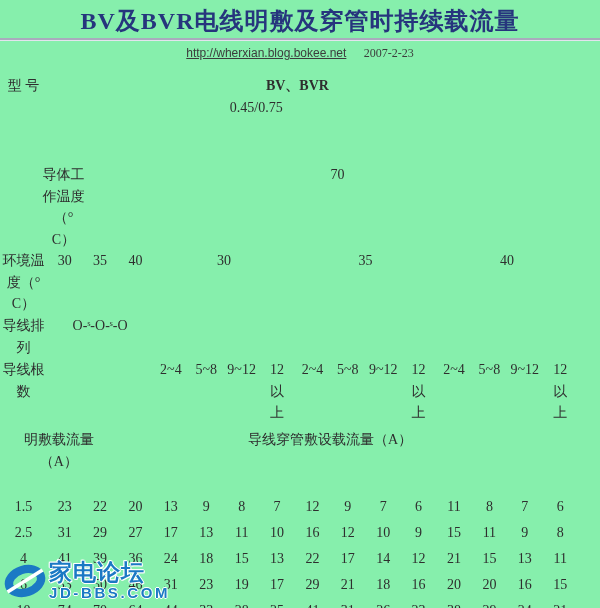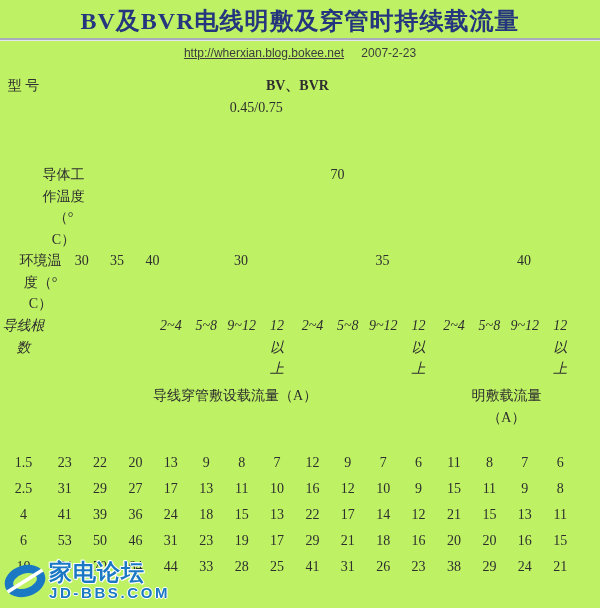--- a/index.html
+++ b/index.html
@@ -1,39 +1,39 @@
 <!DOCTYPE html>
 <html><head>
 <meta charset="utf-8">
 <style>
   html,body{margin:0;padding:0;background:#ffffff;}
   .page{
-    position:relative;width:600px;height:608px;overflow:hidden;background:#bef264;
+    position:relative;width:600px;height:608px;overflow:hidden;background:#86efac;
     font-family:"Liberation Serif","DejaVu Serif",serif;color:#2e2e2e;
   }
   .title{
     margin:6px 0 2px;text-align:center;font-size:24px;line-height:30px;
     font-weight:bold;color:#26357d;letter-spacing:1px;
   }
   .rule{height:2px;background:#a9abbd;border-bottom:1px solid #e3e4ee;}
   .meta{margin-top:5px;text-align:center;font-family:"Liberation Sans","DejaVu Sans",sans-serif;
     font-size:12px;color:#3c3c3c;line-height:14px;}
   .meta .url{text-decoration:underline;cursor:pointer;text-align:center;}
-  .meta .date{margin-left:14px;}
+  .meta .date{margin-left:14px;font-family:Liberation Serif, serif;}
   .tbl{margin-top:15px;font-size:14px;}
   .tr{display:grid;grid-template-columns:47px repeat(15,35.4px);align-items:start;line-height:21.5px;}
   .lab,.cell{text-align:center;white-space:pre-line;}
   .sp3{grid-column:span 3;}
   .sp4{grid-column:span 4;}
   .sp12{grid-column:span 12;}
   .sp15{grid-column:span 15;}
   .wide{padding-right:30px;}
   .b{font-weight:bold;}
-  .h22{height:22px;} .h67{height:67px;} .h86{height:86px;margin-left:40px;} .h65{height:65px;padding-left:17px;}
-  .h44{height:44px;} .h70{height:70px;font-style:italic;}
+  .h22{height:22px;} .h67{height:67px;} .h86{height:86px;margin-left:40px;} .h65{height:65px;}
+  .h44{height:44px;} .h70{height:70px;}
   .h26{height:26px;line-height:26px;}
   .rep{display:contents;}
   
   .wm{position:absolute;left:2px;top:560px;display:flex;align-items:center;
       font-family:"Liberation Sans","DejaVu Sans",sans-serif;}
   .wm-logo{flex:0 0 auto;}
   .wm-text{margin-left:1px;}
   .wm-name{
     font-size:23px;font-weight:bold;color:#1b79c4;line-height:23px;letter-spacing:1px;
     text-shadow:-1px 0 0 #fff,1px 0 0 #fff,0 -1px 0 #fff,0 1px 0 #fff,1px 1px 0 #fff,-1px -1px 0 #fff;
@@ -80,40 +80,45 @@
 度（°
 C）</div>
       <div class="cell">30</div>
       <div class="cell">35</div>
       <div class="cell">40</div>
       <div class="cell sp4">30</div>
       <div class="cell sp4">35</div>
       <div class="cell sp4">40</div>
     </div>
 
+    <div class="tr h44">
+      <div class="lab">导线排
+列</div>
+      <div class="cell sp3">O-ˢ-O-ˢ-O</div>
+    </div>
 
     <div class="tr h70">
       <div class="lab">导线根
 数</div>
       <div class="cell sp3"></div>
       <div class="rep">
         
       <div class="cell">2~4</div><div class="cell">5~8</div><div class="cell">9~12</div><div class="cell">12
 以
 上</div><div class="cell">2~4</div><div class="cell">5~8</div><div class="cell">9~12</div><div class="cell">12
 以
 上</div><div class="cell">2~4</div><div class="cell">5~8</div><div class="cell">9~12</div><div class="cell">12
 以
 上</div></div>
     </div>
 
     <div class="tr h65">
-      <div class="cell sp12">导线穿管敷设载流量（A）</div>
       <div class="cell sp3">明敷载流量
 （A）</div>
+      <div class="cell sp12">导线穿管敷设载流量（A）</div>
     </div>
 
     <div>
 
     <div class="tr h26">
         <div class="lab">1.5</div>
         <div class="cell">23</div>
         <div class="cell">22</div>
         <div class="cell">20</div>
         <div class="cell">13</div>

